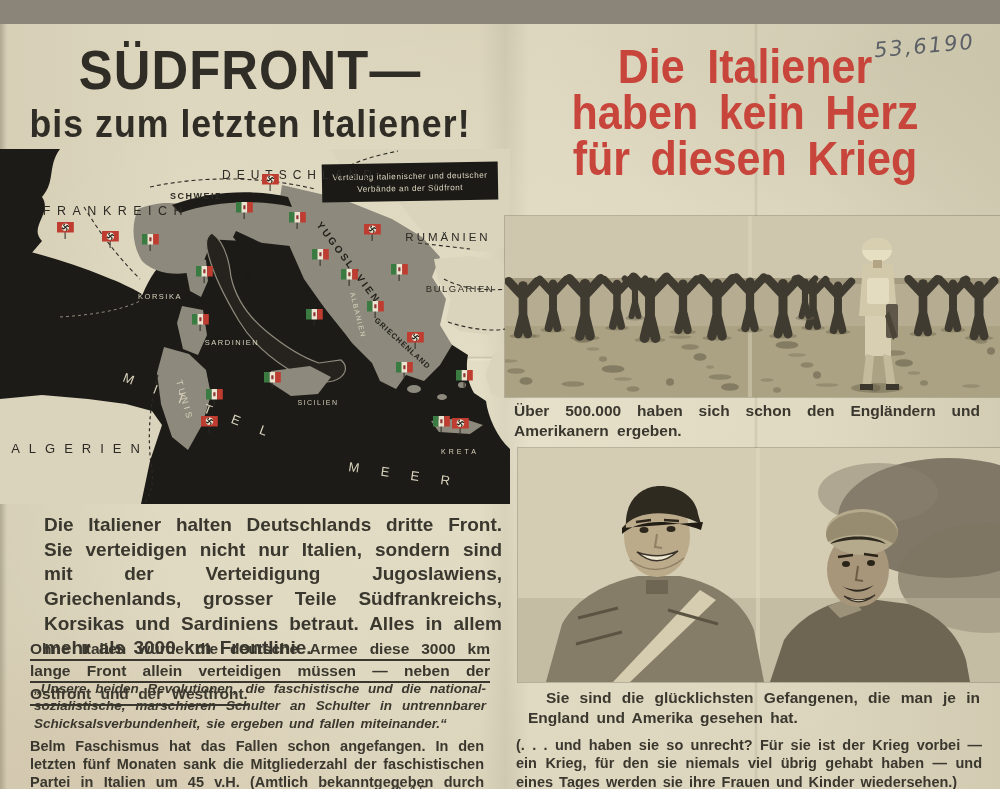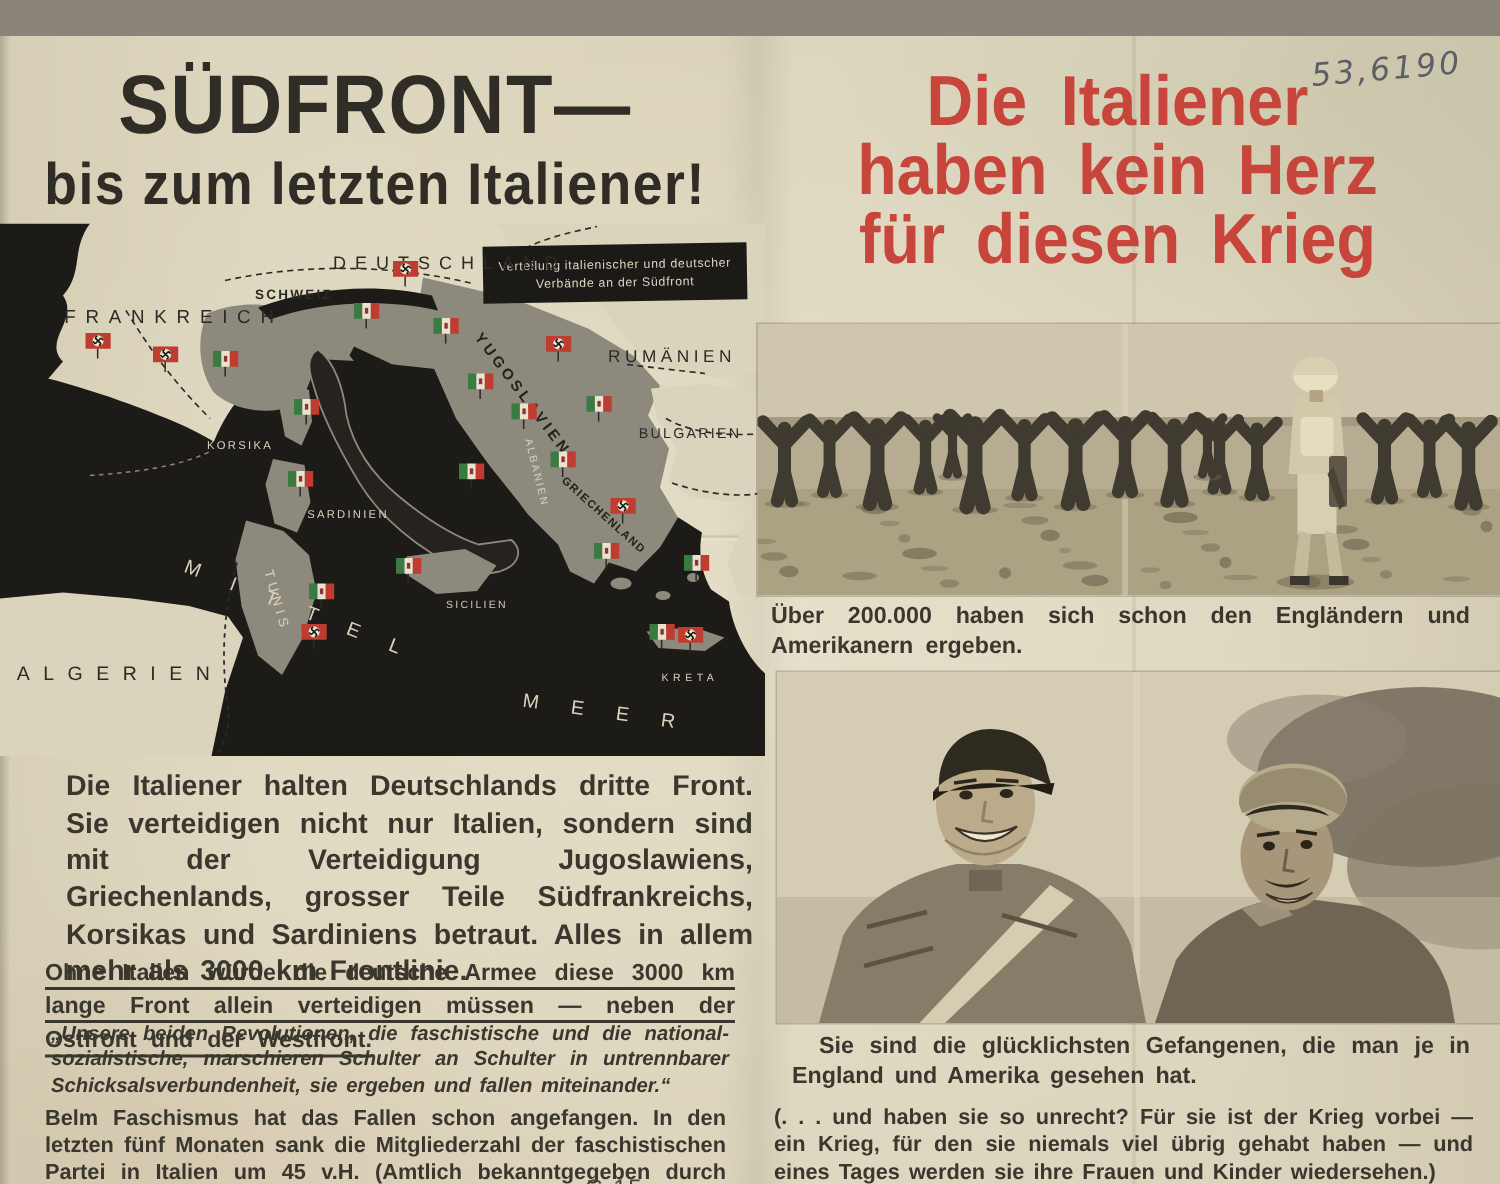--- a/index.html
+++ b/index.html
@@ -340,21 +340,21 @@
       <path d="M378,138 L382,172 L391,172 L386,140 Z" fill="#c4bb9d"></path>
       <rect x="355" y="168" width="13" height="6" fill="#3c372c"></rect>
       <rect x="381" y="168" width="13" height="6" fill="#3c372c"></rect>
       <ellipse cx="372" cy="34" rx="15" ry="12" fill="#e6dfc2"></ellipse>
       <path d="M357,34 a15,12 0 0 1 30,0 Z" fill="#d8cfb0"></path>
       <rect x="368" y="44" width="9" height="8" fill="#b3a584"></rect>
       <path d="M384,95 L392,120 L388,124 L380,100 Z" fill="#4a4436"></path>
     </g>
   </svg>
 
-  <div class="body-block" id="caption1">Über 200.000 haben sich schon den Engländern und Amerikanern ergeben.</div>
+  <div class="body-block" id="caption1">Über 500.000 haben sich schon den Engländern und Amerikanern ergeben.</div>
 
   <svg class="photo" id="photo2" style="left:518px;top:424px;" width="482" height="234" viewBox="0 0 482 234">
     <rect width="482" height="234" fill="#d4cdb3"></rect>
     <ellipse cx="430" cy="70" rx="110" ry="60" fill="#6a6252" opacity=".8"></ellipse>
     <ellipse cx="470" cy="130" rx="90" ry="55" fill="#7d7563" opacity=".7"></ellipse>
     <ellipse cx="360" cy="45" rx="60" ry="30" fill="#8a8270" opacity=".5"></ellipse>
     <rect y="150" width="482" height="84" fill="#b9b097" opacity=".6"></rect>
     <rect x="238" y="0" width="4" height="234" fill="#e2dbc3" opacity=".5"></rect>
 
     <g>

